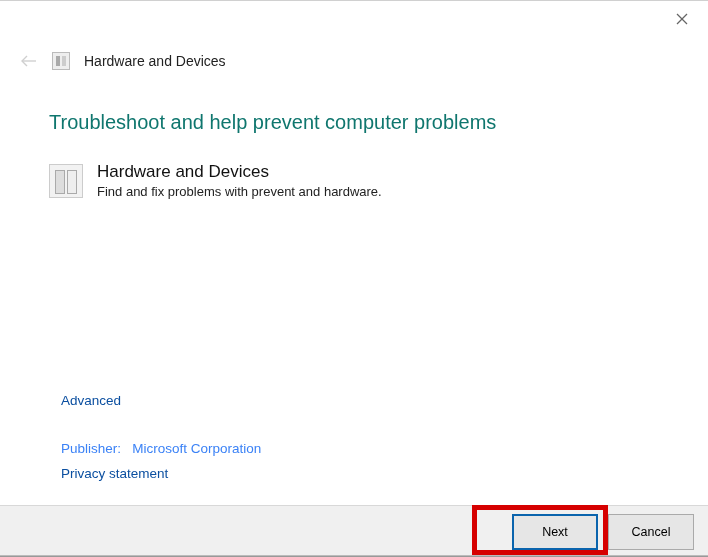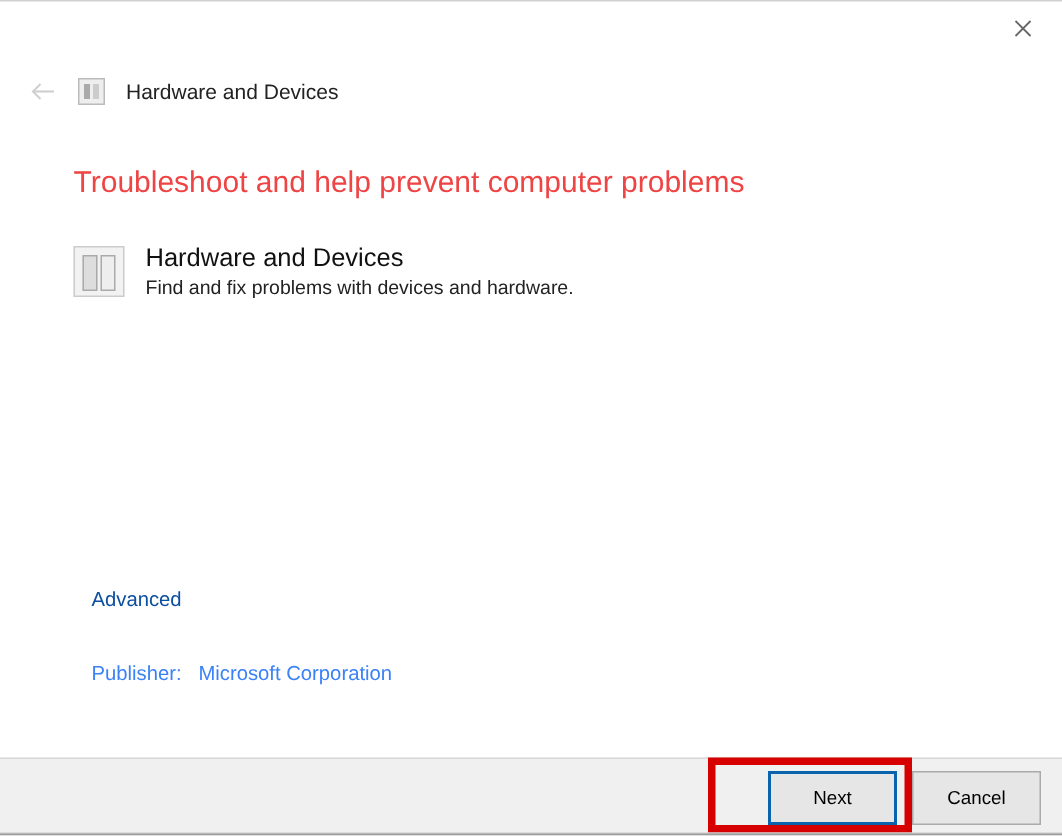--- a/index.html
+++ b/index.html
@@ -72,21 +72,21 @@
       font-size: 14px;
       color: #222;
     }
     .content {
       position: absolute;
       left: 49px;
       top: 110px;
       right: 40px;
     }
     .main-heading {
-      color: #ef4444;
+      color: #0f766e;
       font-size: 20px;
       font-weight: 400;
       margin-bottom: 28px;
     }
     .item-row {
       display: flex;
       gap: 14px;
       align-items: flex-start;
     }
     .item-icon {
@@ -209,32 +209,33 @@
   <div class="title-icon"></div>
   <div class="window-title">Hardware and Devices</div>
 </div>
 
 <div class="content">
   <h1 class="main-heading">Troubleshoot and help prevent computer problems</h1>
   <div class="item-row">
     <div class="item-icon"></div>
     <div>
       <div class="item-title">Hardware and Devices</div>
-      <div class="item-desc">Find and fix problems with devices and hardware.</div>
+      <div class="item-desc">Find and fix problems with prevent and hardware.</div>
     </div>
   </div>
 </div>
 
 <div class="links-area">
   <span class="link">Advanced</span>
   <div class="publisher-row">
     <span>Publisher:</span>
     &nbsp;
     <span>Microsoft Corporation</span>
   </div>
+  <span class="link">Privacy statement</span>
 </div>
 
 <div class="footer-bar">
   <button class="btn primary">Next</button>
   <button class="btn">Cancel</button>
 </div>
 
 <div class="highlight-next"></div>
 <div class="bottom-edge"></div>
 

